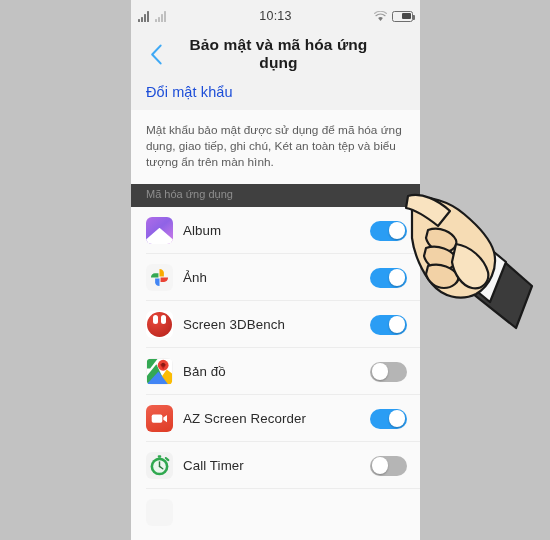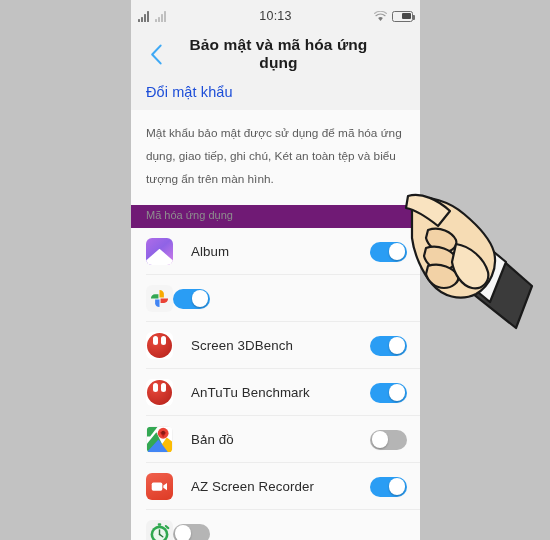--- a/index.html
+++ b/index.html
@@ -112,28 +112,28 @@
     background: #f2f2f2;
     padding: 8px 15px 10px 15px;
     font-size: 14.5px;
     color: #1d4ed8;
     letter-spacing: .1px;
   }
   .desc-block {
     background: #fafafa;
     padding: 12px 15px 14px 15px;
     font-size: 11.8px;
-    line-height: 23px;
+    line-height: 16px;
     color: #5c5c5c;
   }
   .list-label {
     padding: 4px 16px 7px 15px;
     font-size: 11px;
     color: #8e8e8e;
-    background: #701a75;
+    background: #404040;
   }
 
   
   .app-list { background: #fafafa; }
   .app-row {
     position: relative;
     display: flex;
     align-items: center;
     height: 47px;
     padding: 0 13px 0 15px;
@@ -151,21 +151,21 @@
 
   .app-icon {
     width: 27px; height: 27px;
     flex: 0 0 27px;
     border-radius: 6px;
     position: relative;
     overflow: hidden;
     display: flex; align-items: center; justify-content: center;
   }
   .app-name {
-    margin-left: 18px;
+    margin-left: 10px;
     font-size: 13.3px;
     color: #2b2b2b;
     flex: 1;
     letter-spacing: .1px;
   }
 
   
   .toggle {
     width: 37px; height: 20px;
     border-radius: 10px;
@@ -292,44 +292,36 @@
 
       <div class="app-row">
         <span class="app-icon ic-photos">
           <svg width="21" height="21" viewBox="0 0 24 24">
             <path d="M12 2.2c3.1 0 5 2.1 5 4.5v4.1h-5z" fill="#f9ab00"></path>
             <path d="M21.8 12c0 3.1-2.1 5-4.5 5h-4.1v-5z" fill="#ea4335"></path>
             <path d="M12 21.8c-3.1 0-5-2.1-5-4.5v-4.1h5z" fill="#4285f4"></path>
             <path d="M2.2 12c0-3.1 2.1-5 4.5-5h4.1v5z" fill="#34a853"></path>
           </svg>
         </span>
+        <span class="app-name">Ảnh</span>
         <span class="toggle on">
             <span class="knob"></span>
           </span>
       </div>
 
       <div class="app-row">
         <span class="app-icon ic-antutu">
             <span class="circ"></span>
           </span>
         <span class="app-name">Screen 3DBench</span>
         <span class="toggle on">
             <span class="knob"></span>
           </span>
       </div>
 
-      <div class="app-row">
-        <span class="app-icon ic-antutu">
-            <span class="circ"></span>
-          </span>
-        <span class="app-name">AnTuTu Benchmark</span>
-        <span class="toggle on">
-            <span class="knob"></span>
-          </span>
-      </div>
 
       <div class="app-row">
         <span class="app-icon ic-maps">
           <svg width="25" height="25" viewBox="0 0 24 24">
             <rect x="0" y="0" width="24" height="24" fill="#fff"></rect>
             <path d="M0 16 L9 5 L18 24 L0 24 Z" fill="#34a853"></path>
             <path d="M9 24 L19 10 L24 14 L24 24 Z" fill="#fbbc04"></path>
             <path d="M0 24 L11 12 L20 24 Z" fill="#4285f4"></path>
             <path d="M0 0 L10 0 L3 9 L0 9 Z" fill="#34a853"></path>
             <circle cx="15.5" cy="6" r="5.2" fill="#ea4335"></circle>
@@ -360,20 +352,21 @@
         <span class="app-icon ic-timer">
           <svg width="23" height="23" viewBox="0 0 24 24">
             <circle cx="12" cy="13" r="9.3" fill="#2fa84f"></circle>
             <circle cx="12" cy="13" r="6.6" fill="#eaf7ee"></circle>
             <path d="M12 13 L12 8.2" stroke="#2c7a3f" stroke-width="1.5" stroke-linecap="round"></path>
             <path d="M12 13 L15.4 15.4" stroke="#2c7a3f" stroke-width="1.5" stroke-linecap="round"></path>
             <rect x="10.2" y="1.2" width="3.6" height="2.6" rx="1" fill="#2fa84f"></rect>
             <path d="M18.6 4.2 l2.6 2.2" stroke="#2fa84f" stroke-width="2.2" stroke-linecap="round"></path>
           </svg>
         </span>
+        <span class="app-name">Call Timer</span>
         <span class="toggle off">
             <span class="knob"></span>
           </span>
       </div>
 
       <div class="app-row">
         <span class="app-icon ic-chrome">
           
         </span>
 

